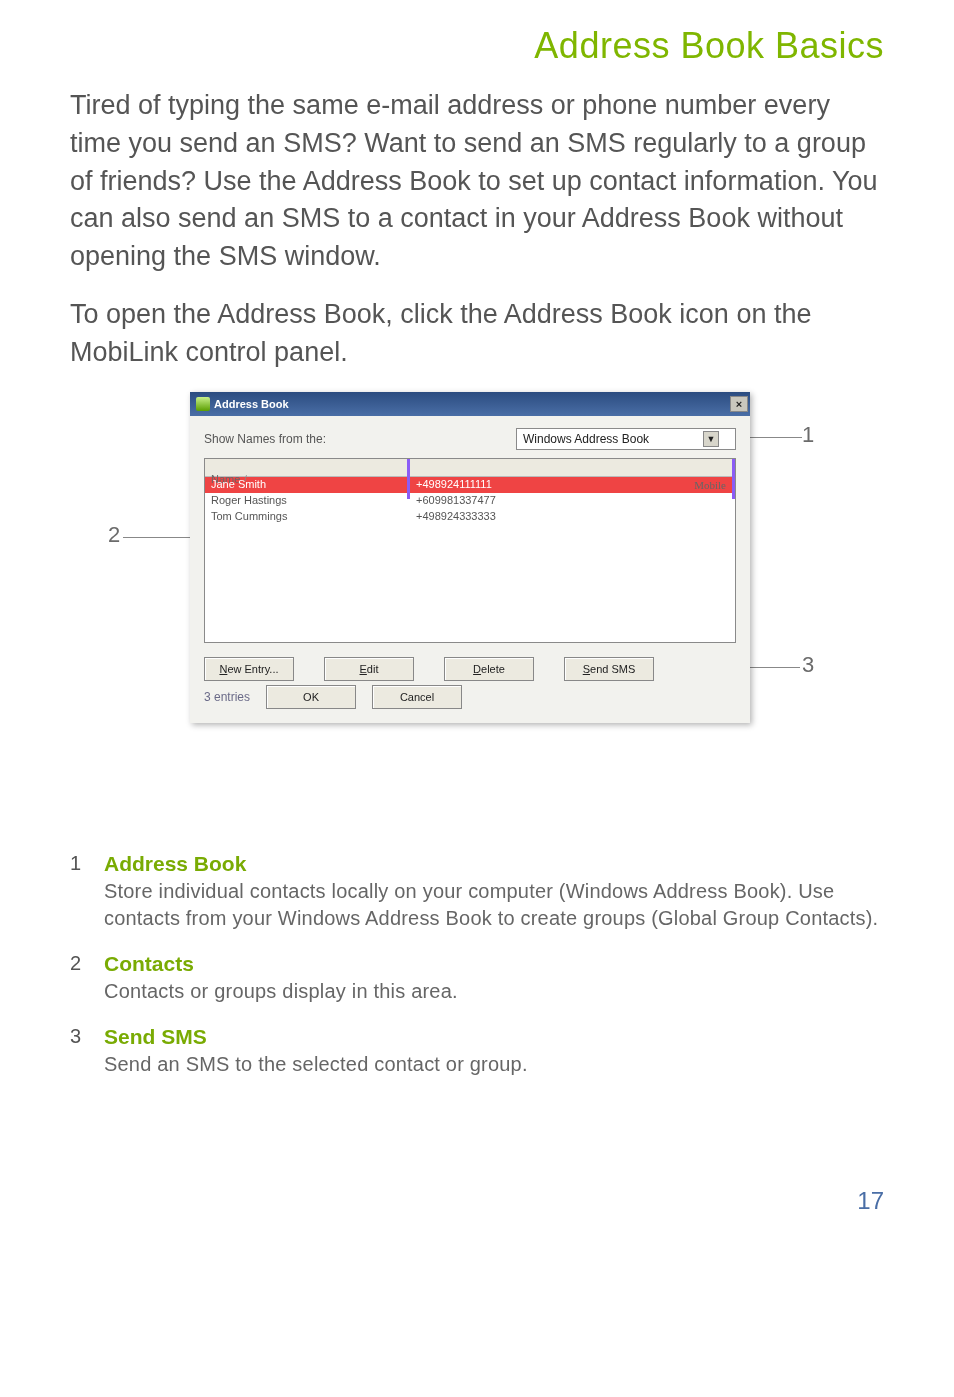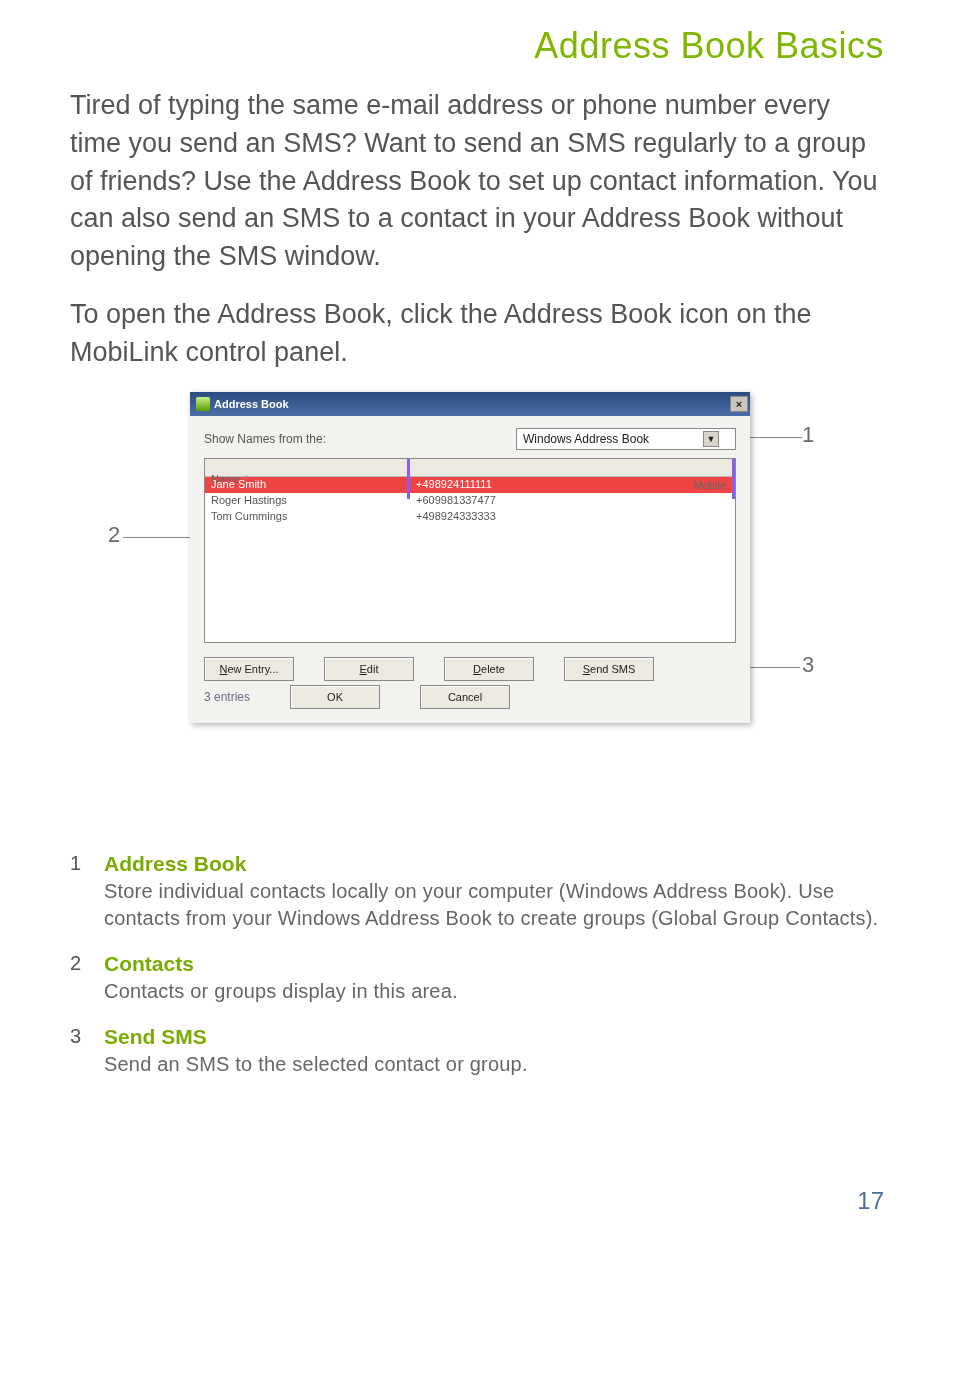--- a/index.html
+++ b/index.html
@@ -103,21 +103,21 @@
       height: 18px;
     }
     .list-head .col {
       padding: 20px 6px;
       border-right: 3px solid #8b5cf6;
       color: #666;
       font-size: 11px;
       text-align: right;
     }
     .col-name-h { width: 205px; display:flex; gap:4px; align-items:center;}
-    .col-mobile-h { flex: 1; }
+    .col-mobile-h { flex: 1; font-family: Liberation Serif, serif; }
     .sort-glyph { color:#888; font-size:9px; }
     .list-row { display: flex; height: 16px; font-size: 11px; }
     .list-row .c1 { width: 205px; padding: 1px 6px; }
     .list-row .c2 { flex: 1; padding: 1px 6px; }
     .list-row.sel { background: #ef4444; color: #fff; }
     .list-row .c1, .list-row .c2 { white-space: nowrap; overflow: hidden; }
     
     .btn-row {
       display: flex;
       gap: 30px;
@@ -128,21 +128,21 @@
       background: #eceae0;
       border: 1px solid #888;
       font-size: 11px; color: #222;
       display: flex; align-items: center; justify-content: center;
       box-shadow: inset 1px 1px 0 #fff;
     }
     .win-btn .ul { text-decoration: underline; }
     .status-row {
       display: flex; align-items: center;
       padding: 0 14px 14px 14px;
-      gap: 40px;
+      gap: 16px;
     }
     .status-row .st { color: #6a6a88; font-size: 12px; }
     
     .callout {
       position: absolute;
       color: #6b6b6b;
       font-size: 22px;
     }
     .c-line {
       position: absolute;

